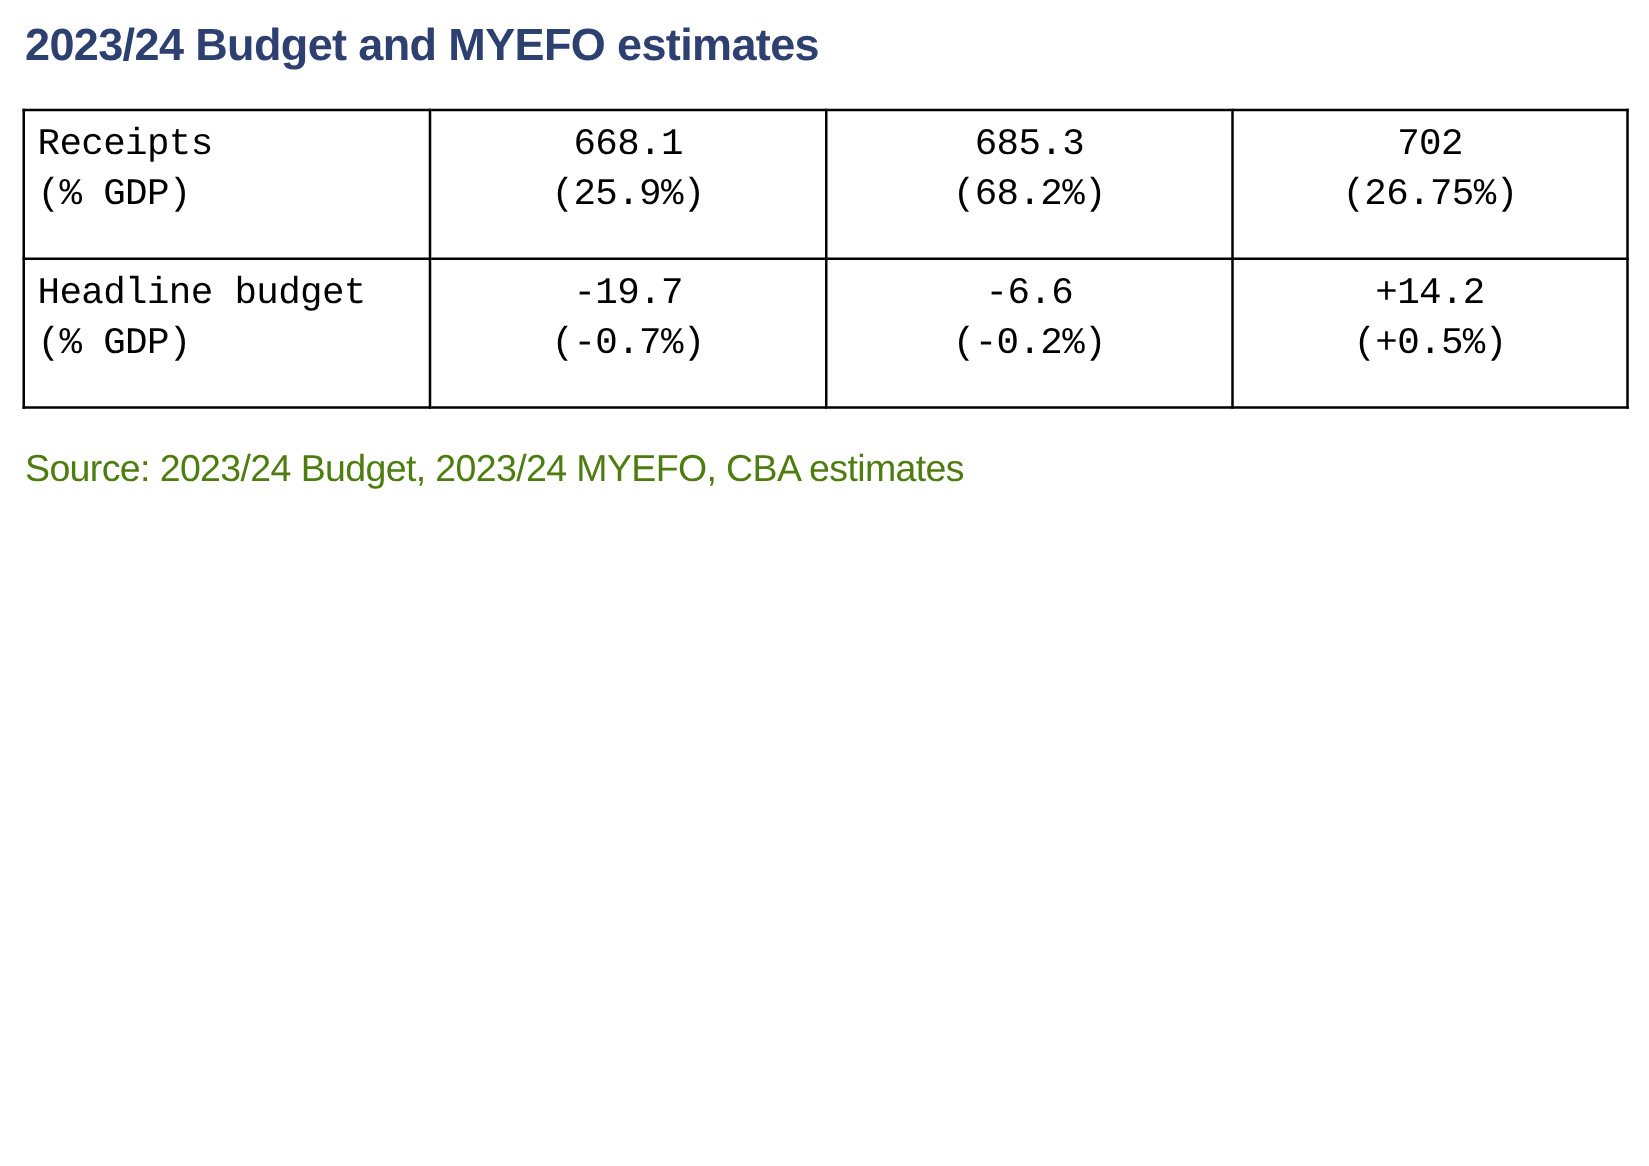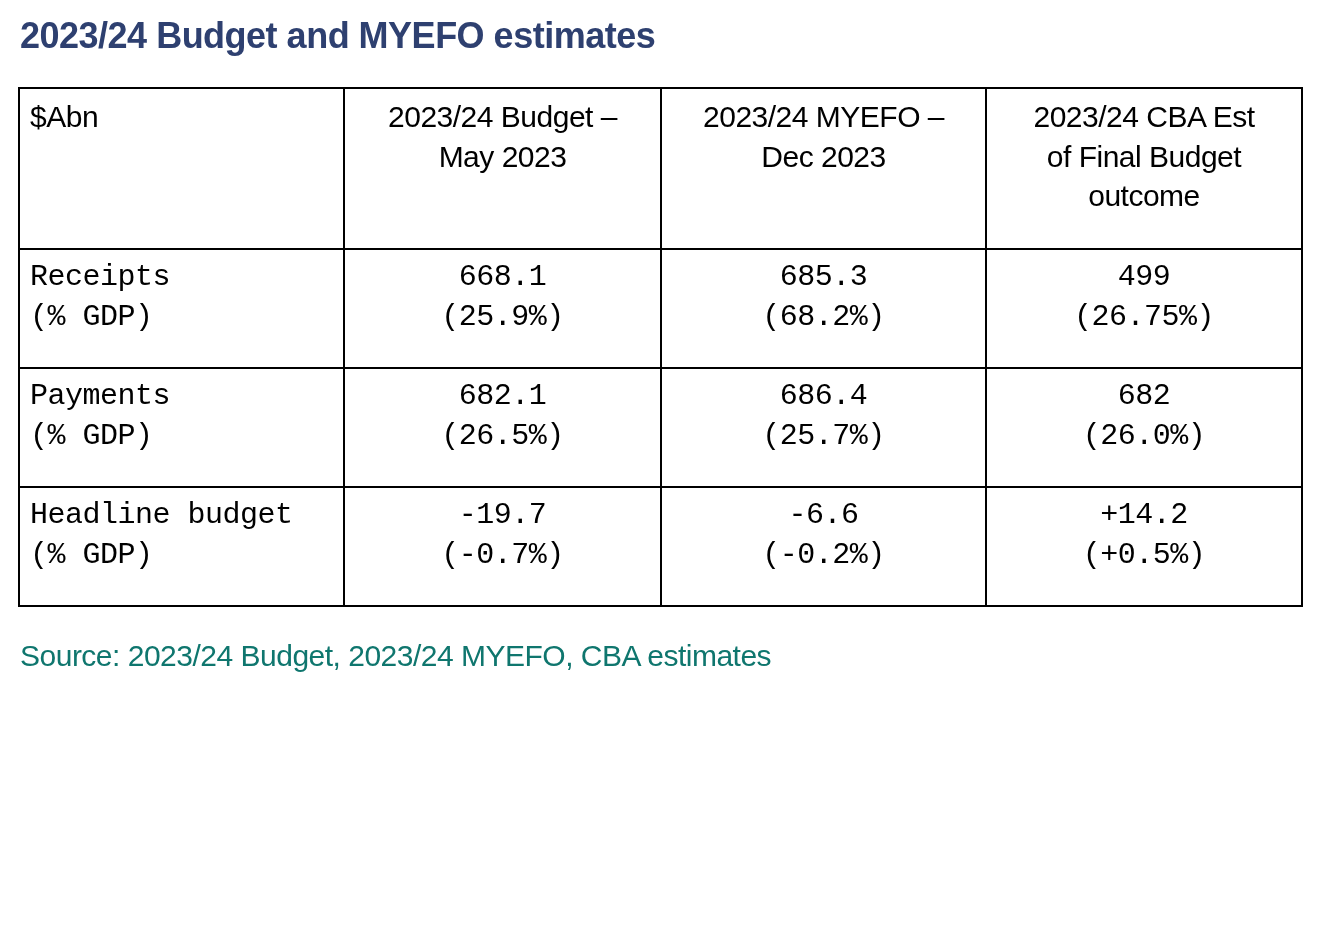--- a/index.html
+++ b/index.html
@@ -51,94 +51,58 @@
     text-align: left;
     padding-left: 18px;
   }
   .cell-center {
     text-align: center;
   }
   .source-note {
     margin: 32px 0 16px 2px;
     font-size: 30px;
     letter-spacing: -0.5px;
-    color: #0f766e;
+    color: #4d7c0f;
   }
 </style>
 </head>
 <body>
 
 <div class="page">
 
   <h1 class="page-title">2023/24 Budget and MYEFO estimates</h1>
 
   <table class="budget-table">
     <colgroup>
       <col class="c1">
         <col class="c2">
         <col class="c3">
         <col class="c4">
     </colgroup>
     <tbody>
-      <tr class="header-row">
-        <th class="cell-left">
-          <div>$Abn</div>
-        </th>
-        <th class="cell-center">
-          <div>2023/24 Budget –</div>
-          <div>May 2023</div>
-        </th>
-        <th class="cell-center">
-          <div>2023/24 MYEFO –</div>
-          <div>Dec 2023</div>
-        </th>
-        <th class="cell-center">
-          <div>2023/24 CBA Est</div>
-          <div>of Final Budget</div>
-          <div>outcome</div>
-        </th>
-      </tr>
 
       <tr class="data-row">
         <td class="cell-left">
           <div>Receipts</div>
           <div>(% GDP)</div>
         </td>
         <td class="cell-center">
           <div>668.1</div>
           <div>(25.9%)</div>
         </td>
         <td class="cell-center">
           <div>685.3</div>
           <div>(68.2%)</div>
         </td>
         <td class="cell-center">
-          <div>499</div>
+          <div>702</div>
           <div>(26.75%)</div>
         </td>
       </tr>
 
-      <tr class="data-row">
-        <td class="cell-left">
-          <div>Payments</div>
-          <div>(% GDP)</div>
-        </td>
-        <td class="cell-center">
-          <div>682.1</div>
-          <div>(26.5%)</div>
-        </td>
-        <td class="cell-center">
-          <div>686.4</div>
-          <div>(25.7%)</div>
-        </td>
-        <td class="cell-center">
-          <div>682</div>
-          <div>(26.0%)</div>
-        </td>
-      </tr>
 
 
       <tr class="data-row">
         <td class="cell-left">
           <div>Headline budget</div>
           <div>(% GDP)</div>
         </td>
         <td class="cell-center">
           <div>-19.7</div>
           <div>(-0.7%)</div>

